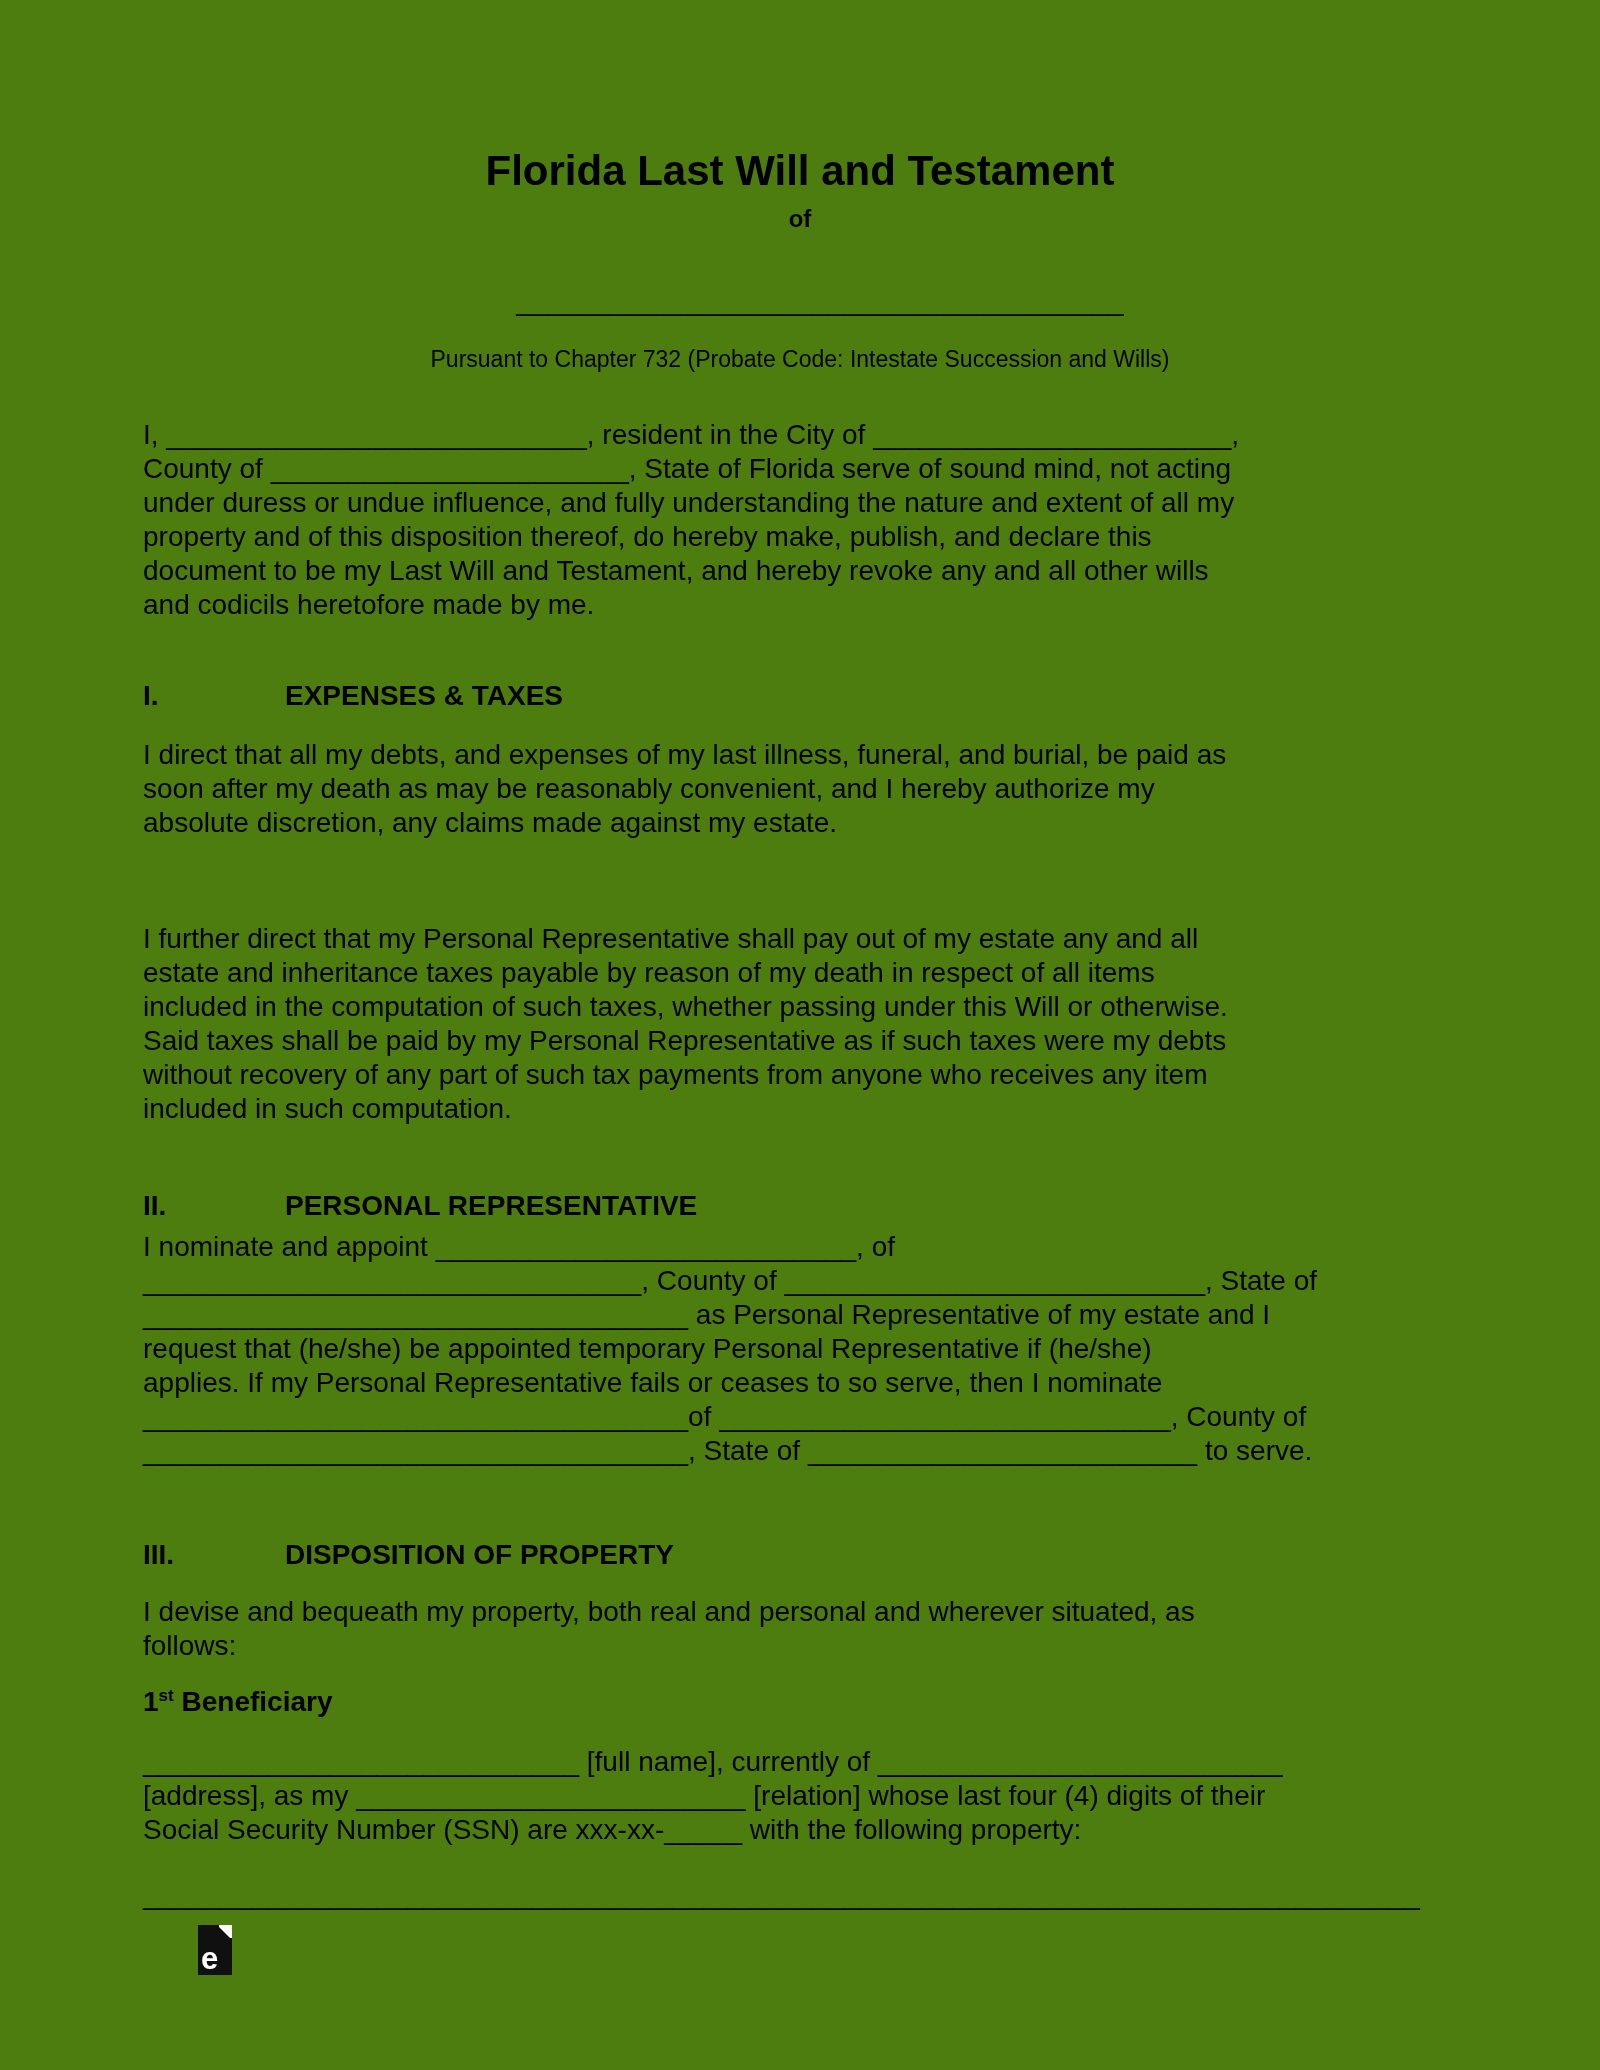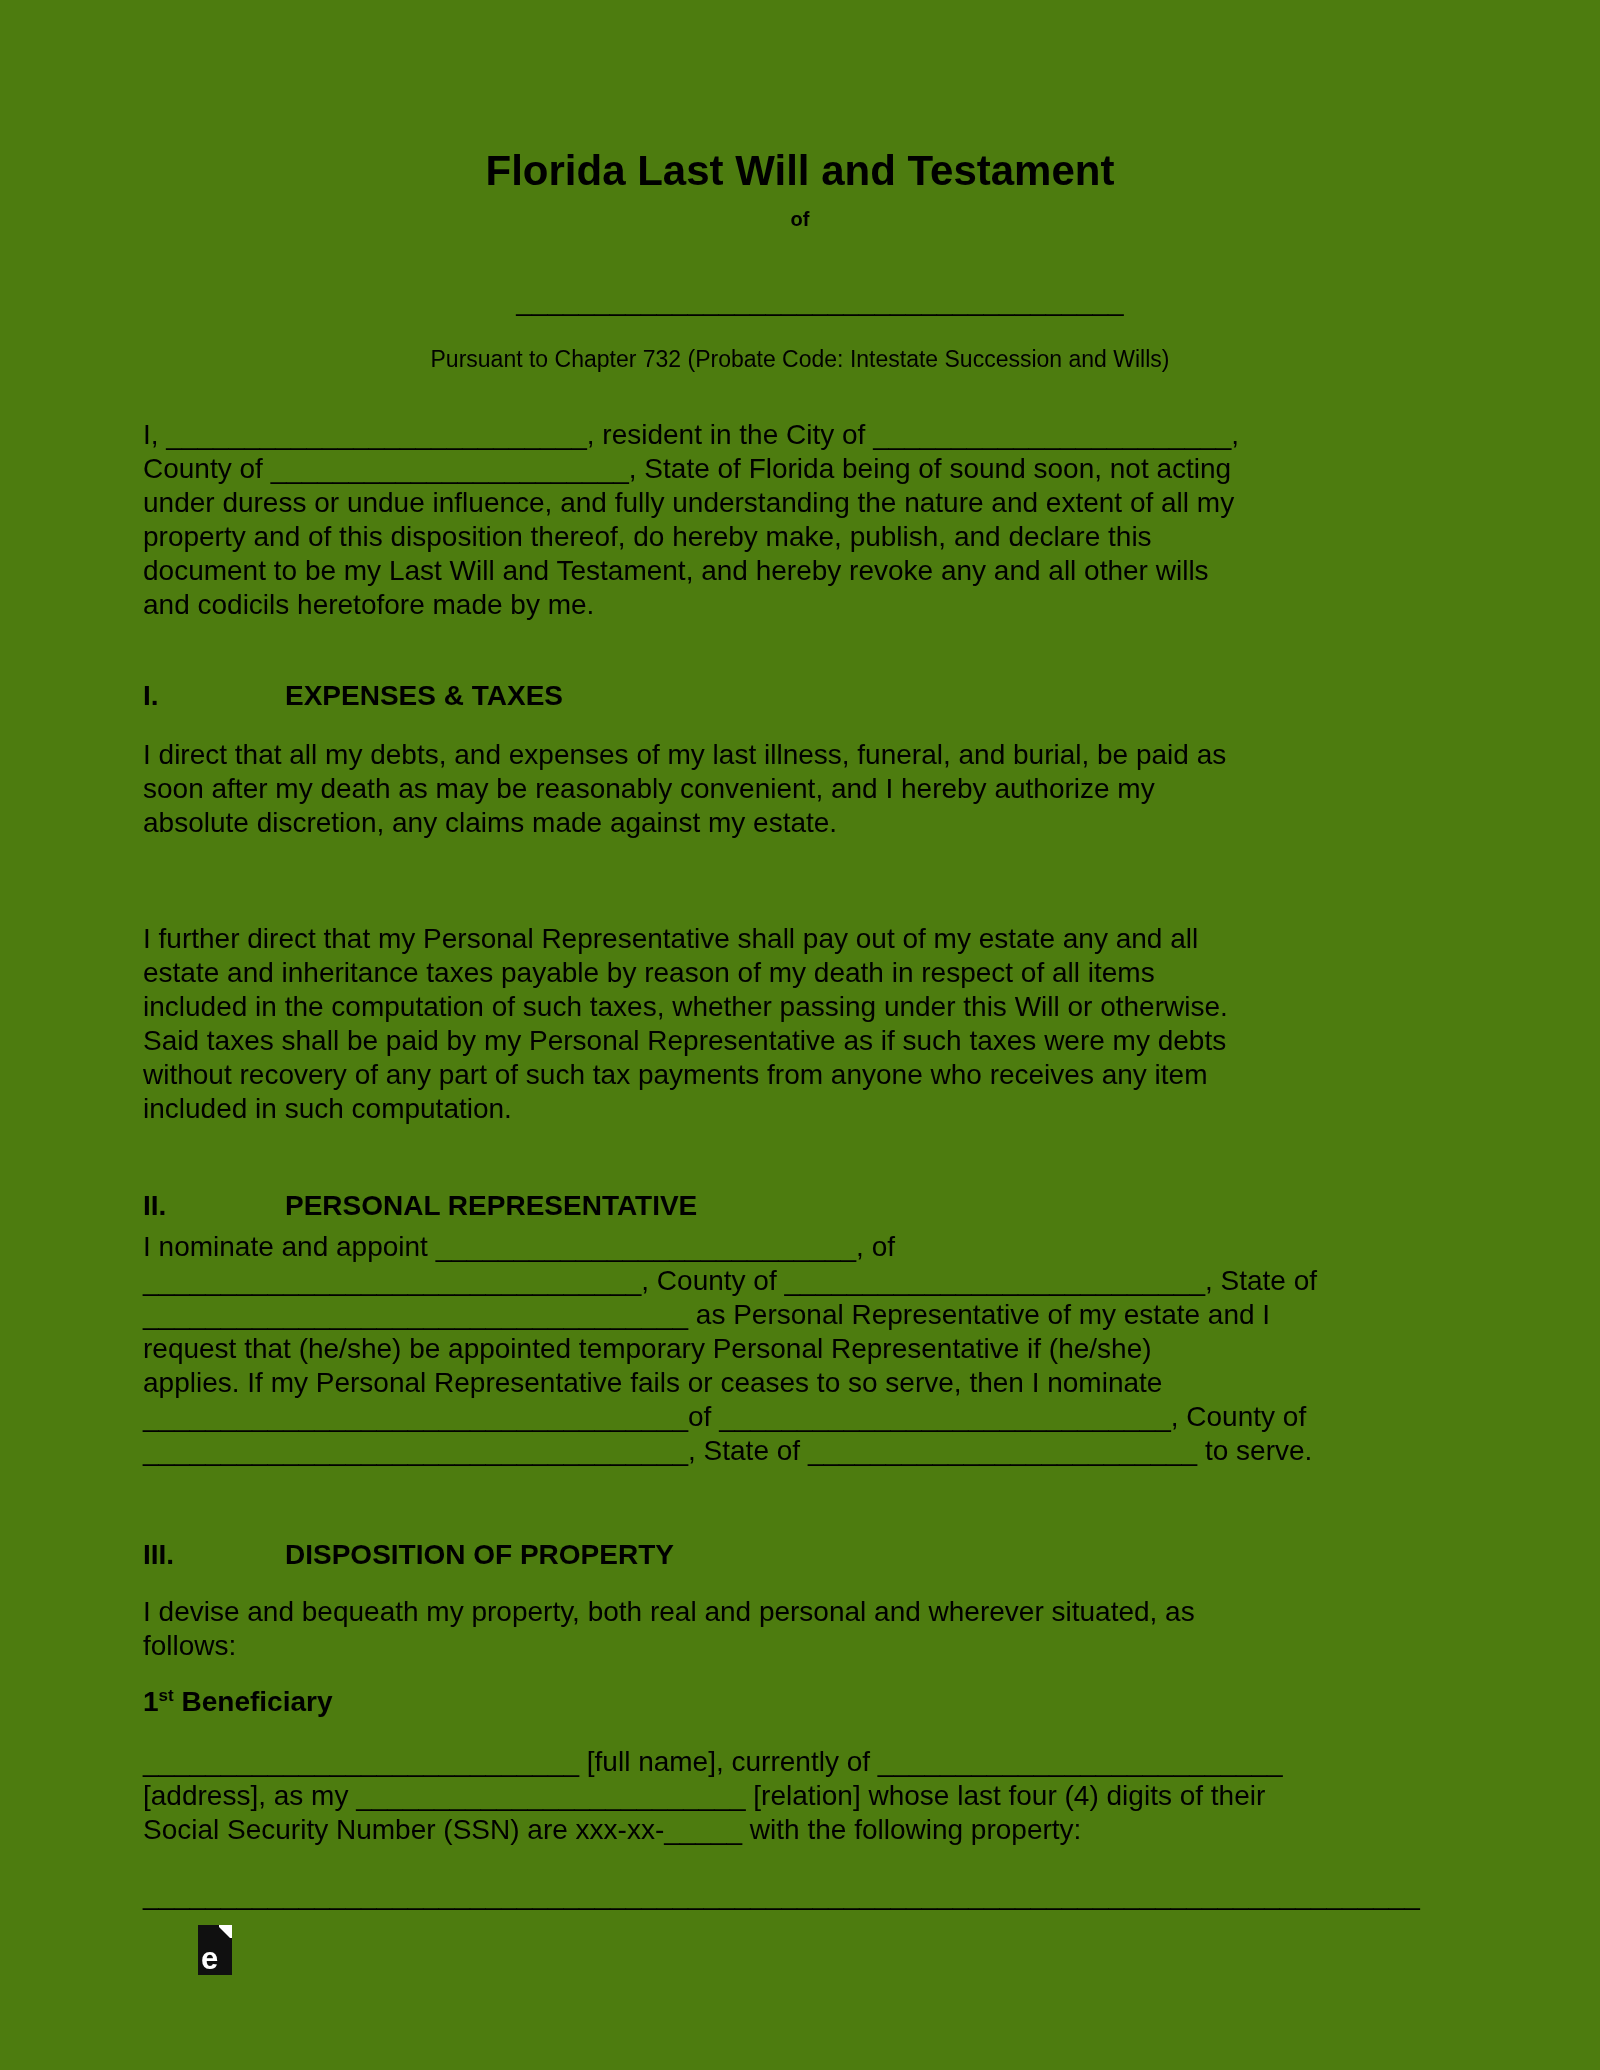--- a/index.html
+++ b/index.html
@@ -8,21 +8,21 @@
     width: 1600px;
     height: 2070px;
     background: #4d7c0f;
     font-family: "Liberation Sans", "DejaVu Sans", sans-serif;
     color: #000000;
     overflow: hidden;
   }
   .abs { position: absolute; }
   .center { left: 0; width: 1600px; text-align: center; }
   .doc-title { top: 146px; font-size: 42px; line-height: 50px; font-weight: bold; }
-  .doc-of { top: 202px; font-size: 20px; line-height: 34px; font-weight: bold; }
+  .doc-of { top: 202px; font-size: 24px; line-height: 34px; font-weight: bold; }
   .name-blank { top: 284px; font-size: 28px; line-height: 34px; white-space: pre; padding-left: 20px; }
   .statute { top: 344px; font-size: 23px; line-height: 30px; }
   .para { left: 143px; font-size: 28px; line-height: 34px; }
   .para .line { white-space: pre; }
   .sec-head { left: 143px; font-size: 28px; line-height: 34px; font-weight: bold; white-space: pre; margin-top: 13px; }
   .sec-num { display: inline-block; width: 142px; }
   .ben-head { left: 143px; font-size: 28px; line-height: 34px; font-weight: bold; white-space: pre; }
   .ben-head sup { font-size: 17px; vertical-align: super; line-height: 0; }
   .bottom-rule { left: 143px; top: 1878px; font-size: 28px; line-height: 34px; white-space: pre; }
   .p-opening { top: 418px; }
@@ -59,21 +59,21 @@
 
 <div class="page">
 
   <div class="abs center doc-title">Florida Last Will and Testament</div>
   <div class="abs center doc-of">of</div>
   <div class="abs center name-blank">_______________________________________</div>
   <div class="abs center statute">Pursuant to Chapter 732 (Probate Code: Intestate Succession and Wills)</div>
 
   <div class="abs para p-opening">
     <div class="line">I, ___________________________, resident in the City of _______________________,</div>
-    <div class="line">County of _______________________, State of Florida being of sound soon, not acting</div>
+    <div class="line">County of _______________________, State of Florida serve of sound mind, not acting</div>
     <div class="line">under duress or undue influence, and fully understanding the nature and extent of all my</div>
     <div class="line">property and of this disposition thereof, do hereby make, publish, and declare this</div>
     <div class="line">document to be my Last Will and Testament, and hereby revoke any and all other wills</div>
     <div class="line">and codicils heretofore made by me.</div>
   </div>
 
   <div class="abs sec-head h-sec1"><span class="sec-num">I.</span><span>EXPENSES &amp; TAXES</span></div>
 
   <div class="abs para p-sec1a">
     <div class="line">I direct that all my debts, and expenses of my last illness, funeral, and burial, be paid as</div>

